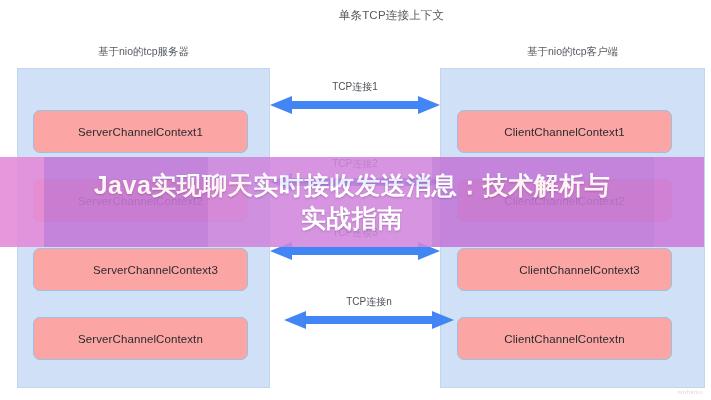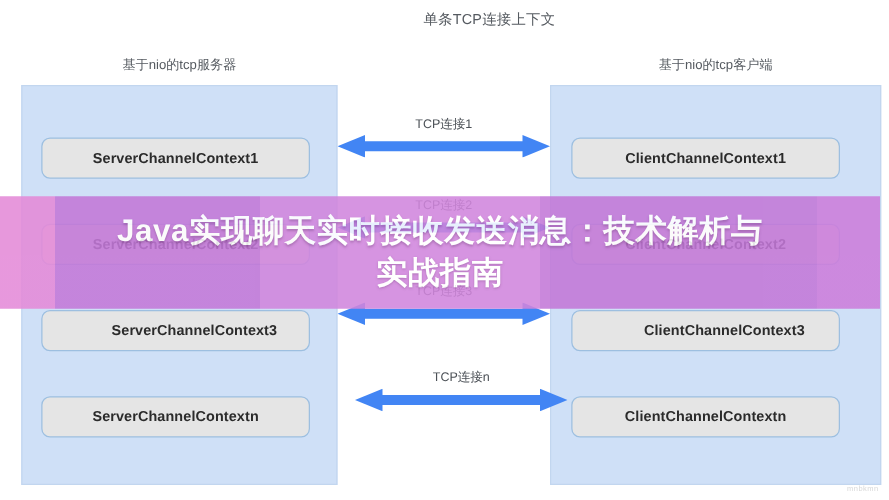--- a/index.html
+++ b/index.html
@@ -53,50 +53,49 @@
     color: #555a60;
     text-align: center;
     white-space: nowrap;
   }
   .panel-caption.left  { left: 17px;  width: 253px; }
   .panel-caption.right { left: 440px; width: 265px; }
 
   
   .ctx-box {
     position: absolute;
-    height: 33px;
-    background: #e5e5e5;
+    height: 43px;
+    background: #fca5a5;
     border: 1px solid #9dbfe0;
     border-radius: 7px;
     box-sizing: border-box;
     display: flex;
     align-items: center;
     justify-content: center;
     font-size: 11.5px;
     color: #2b2b2b;
     letter-spacing: 0.1px;
     white-space: nowrap;
-    font-weight: bold;
   }
   .ctx-box.left  { left: 33px;  width: 215px; }
   .ctx-box.right { left: 457px; width: 215px; }
 
   .row-1 { top: 110px; }
   .row-2 { top: 179px; }
   .row-3 { top: 248px; padding-left: 30px; }
   .row-4 { top: 317px; }
 
   
   .arrow-group {
     position: absolute;
     left: 270px;
     width: 170px;
     height: 38px;
   }
-  .arrow-group.a1 { top: 92px; }
+  .arrow-group.a1 { top: 80px; }
   .arrow-group.a2 { top: 157px; }
   .arrow-group.a3 { top: 226px; }
   .arrow-group.a4 { top: 295px; margin-left: 14px; }
 
   .arrow-label {
     position: absolute;
     top: 0;
     left: 0;
     width: 170px;
     text-align: center;

